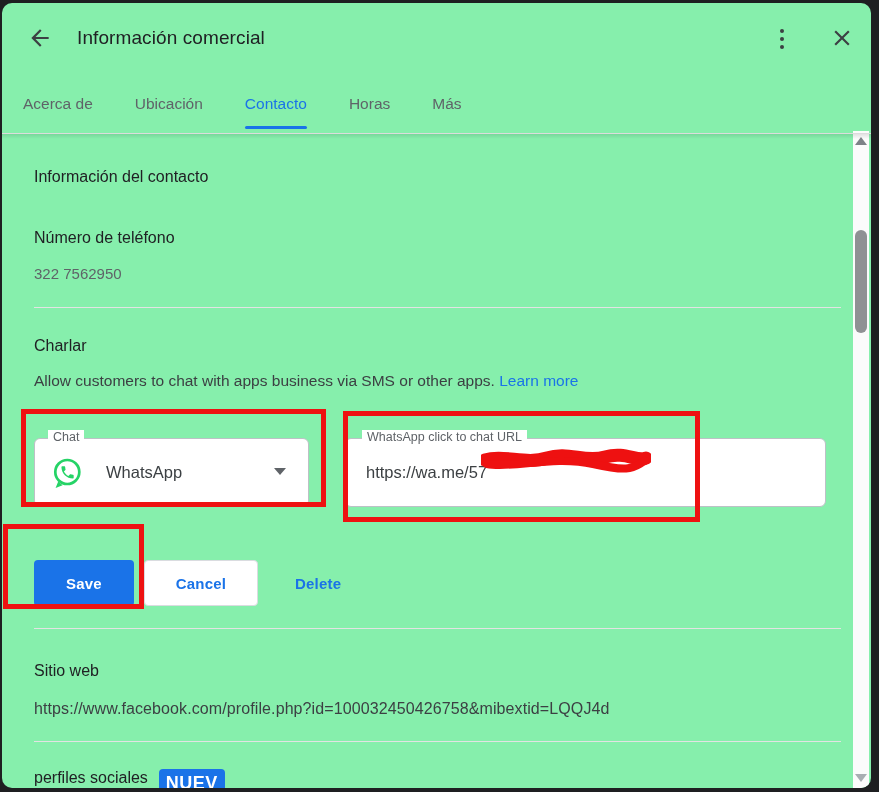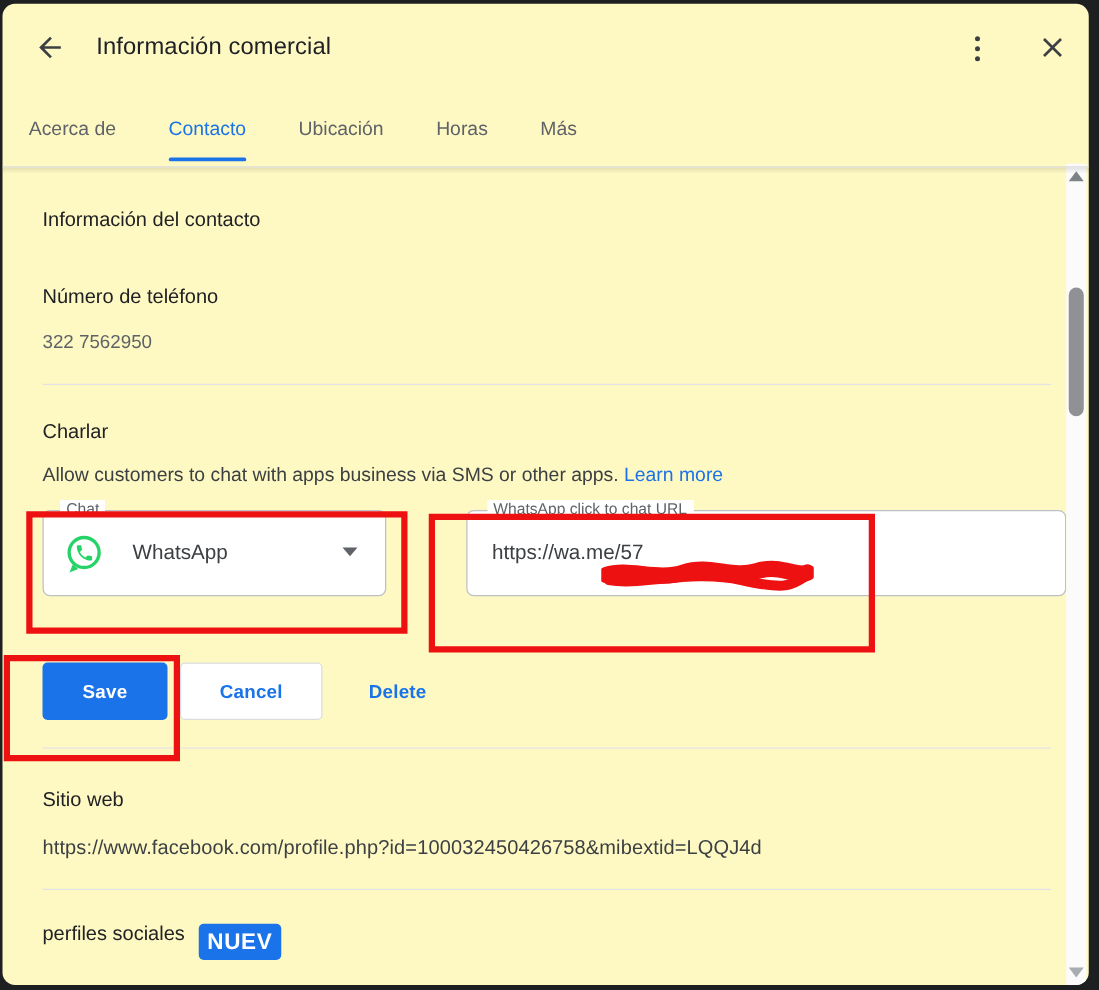--- a/index.html
+++ b/index.html
@@ -5,21 +5,21 @@
   * { margin:0; padding:0; box-sizing:border-box; }
   html,body { background:#111; }
   .screen {
     position:relative; width:879px; height:792px;
     background:#1e1f21; overflow:hidden;
     font-family:"Liberation Sans", sans-serif;
     -webkit-font-smoothing:antialiased;
   }
   .dialog {
     position:absolute; left:2px; top:3px; width:869px; height:785px;
-    background:#fef9c3; border-radius:10px; overflow:hidden;
+    background:#86efac; border-radius:10px; overflow:hidden;
   }
 
   
   .dialog-header { position:relative; height:72px; }
   .icon-btn { position:absolute; background:none; border:none; cursor:pointer;
               display:flex; align-items:center; justify-content:center; padding:0; }
   .back-btn  { left:24px;  top:22px; width:28px; height:28px; }
   .more-btn  { left:766px; top:22px; width:28px; height:28px; }
   .close-btn { left:826px; top:22px; width:28px; height:28px; }
   .dialog-title { position:absolute; left:75px; top:24px; font-size:19px; color:#202124; letter-spacing:.1px; }
@@ -47,21 +47,21 @@
   .h-contact  { margin-top:35px; }
   .phone-label{ margin-top:43px; font-size:16px; color:#202124; }
   .phone-value{ margin-top:18px; font-size:15px; color:#5f6368; }
   .divider { height:1px; background:#e3e3e3; margin-right:12px; }
   .div-1 { margin-top:25px; }
   .h-chat { margin-top:29px; }
   .chat-desc { margin-top:17px; font-size:15.5px; color:#3c4043; }
   .learn-more { color:var(--accent,#1a73e8); text-decoration:none; cursor:pointer;margin-top:28px; }
 
   
-  .fields-row { margin-top:18px; display:flex; gap:64px; }
+  .fields-row { margin-top:48px; display:flex; gap:36px; }
   .outlined-field {
     position:relative; height:69px; border:1px solid #bdc1c6; border-radius:6px;
     display:flex; align-items:center; background:#fff;
   }
   .field-chat { width:275px; cursor:pointer; }
   .field-url  { width:481px; }
   .field-label { position:absolute; top:-9px; left:13px; background:#fff; padding:0 5px;
     font-size:12.5px; color:#5f6368; white-space:nowrap; }
   .field-url .field-label { left:16px; }
   .wa-icon { margin-left:15px; width:34px; height:34px; flex:0 0 auto; }
@@ -133,22 +133,22 @@
         <span>
           <svg width="26" height="26" viewBox="0 0 24 24">
               <path fill="#3c4043" d="M19 6.41 17.59 5 12 10.59 6.41 5 5 6.41 10.59 12 5 17.59 6.41 19 12 13.41 17.59 19 19 17.59 13.41 12z"></path>
             </svg>
         </span>
       </button>
     </div>
 
     <div class="tabs">
       <div class="tab">Acerca de</div>
+      <div class="tab">Ubicación</div>
       <div class="tab active">Contacto</div>
-      <div class="tab">Ubicación</div>
       <div class="tab">Horas</div>
       <div class="tab">Más</div>
     </div>
     <div class="scroll-shadow"></div>
 
     <div class="scroll-area">
 
       <div class="section-heading h-contact">Información del contacto</div>
 
       <div class="phone-label">Número de teléfono</div>

